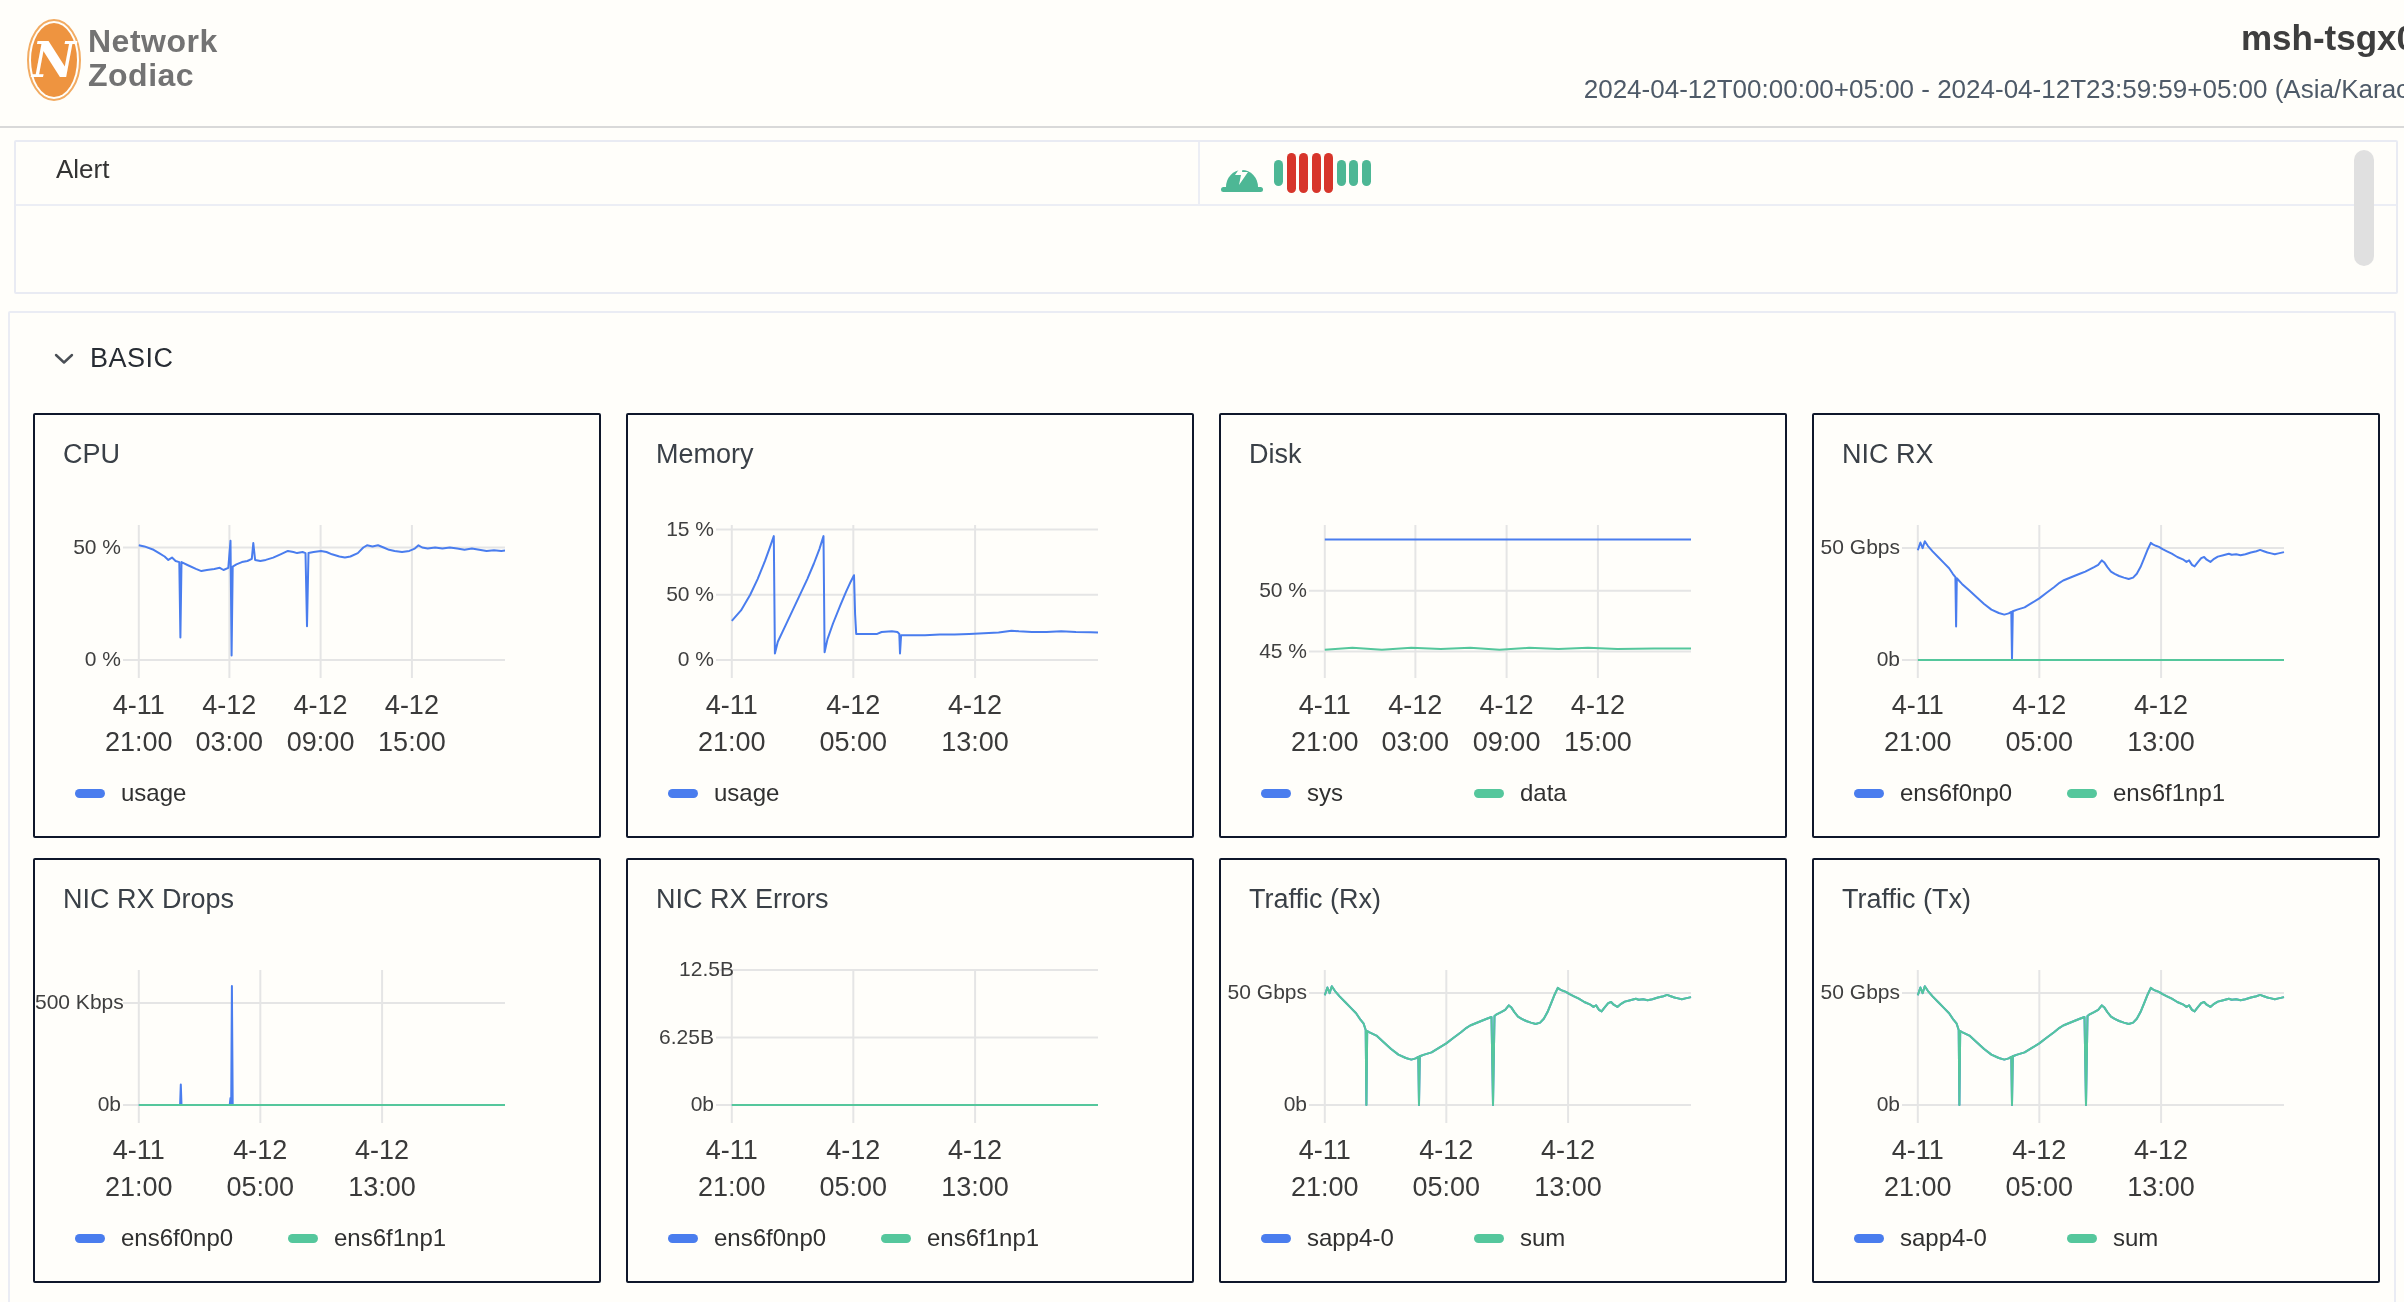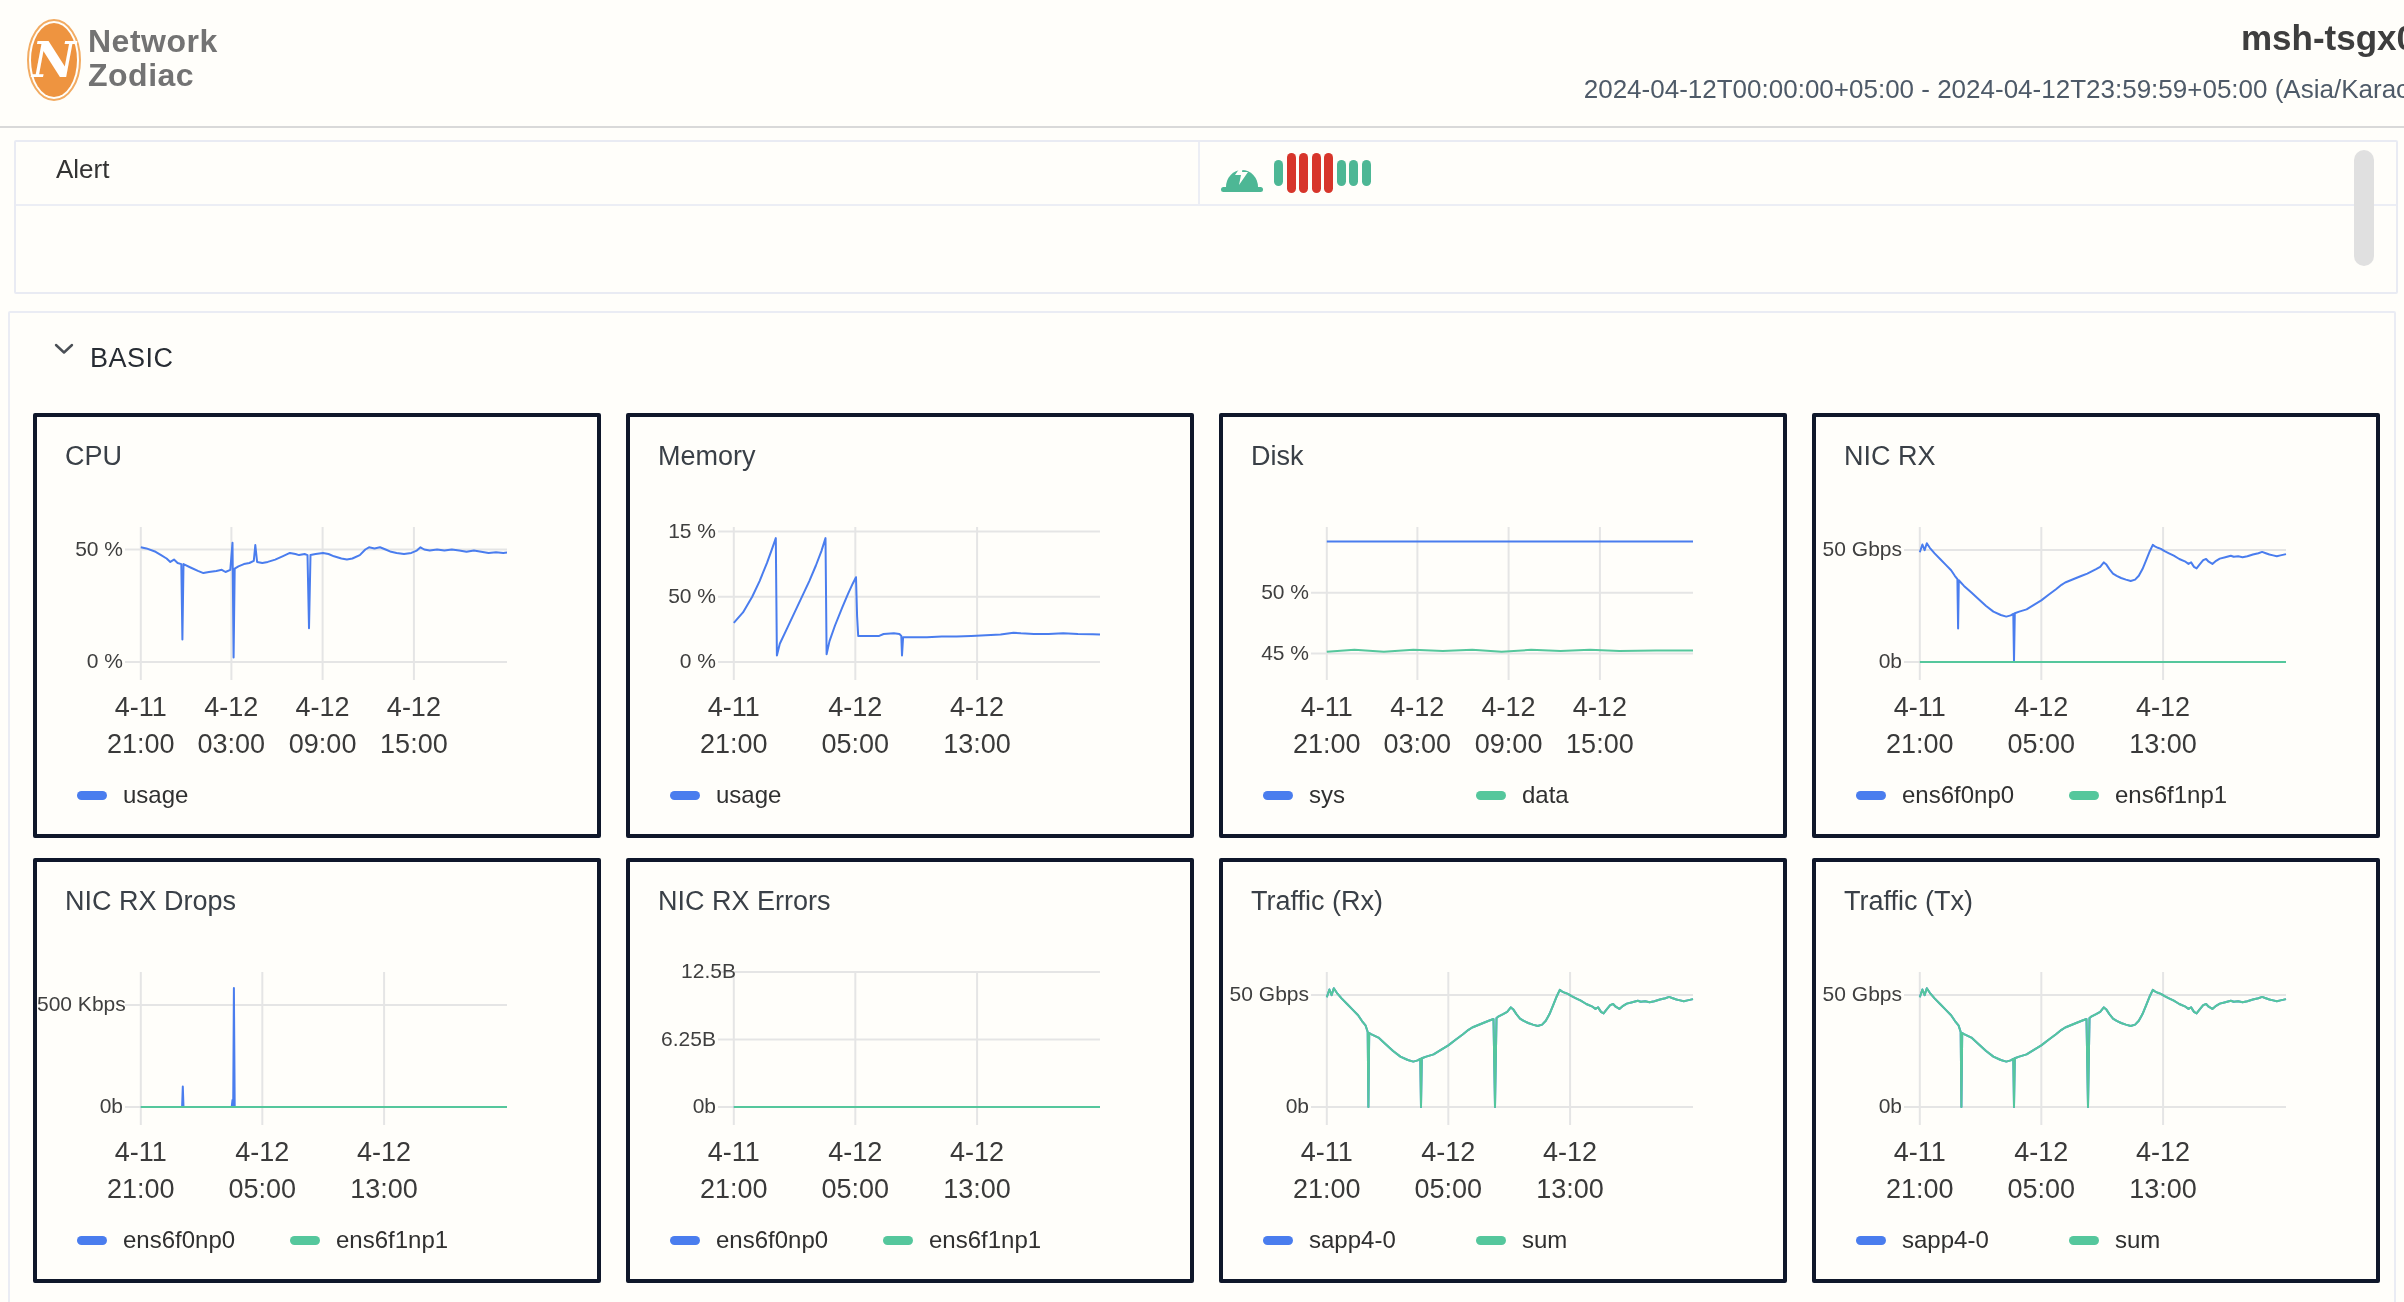--- a/index.html
+++ b/index.html
@@ -18,25 +18,25 @@
   .sdivider{position:absolute;left:1182px;top:0;width:2px;height:100%;background:#eceef5;}
   .svalue{position:absolute;left:1204px;top:0;height:62px;display:flex;align-items:center;}
   .alert-bars{display:flex;align-items:center;height:44px;margin-left:10px;}
   .abar{width:9px;border-radius:4.5px;margin-right:3.5px;}
   .abar.green{height:26px;background:#4db795;}
   .abar.red{height:40px;background:#d7352b;}
   .endpoint-count{font-size:27px;color:#333;margin-left:14px;}
   .scroll-thumb{position:absolute;right:22px;top:8px;width:20px;height:116px;border-radius:10px;background:#e0e0e0;}
   
   .basic{position:absolute;left:8px;top:311px;width:2384px;height:1060px;border:2px solid #eaecf4;border-radius:2px;background:#fffefa;}
-  .basic-header{position:absolute;left:44px;top:30px;display:flex;align-items:flex-start;}
+  .basic-header{position:absolute;left:44px;top:30px;display:flex;align-items:center;}
   .basic-title{margin-left:16px;font-size:27px;color:#272c33;letter-spacing:0.5px;}
   .cards{position:absolute;left:23px;top:100px;display:grid;grid-template-columns:repeat(4,568px);column-gap:25px;row-gap:20px;}
   
-  .card{position:relative;width:568px;height:425px;border:4px solid #0f172a;border-radius:2px;background:#fffefa;box-sizing:border-box;}
+  .card{position:relative;width:568px;height:425px;border:2px solid #0f172a;border-radius:2px;background:#fffefa;box-sizing:border-box;}
   .card-title{position:absolute;left:28px;top:24px;font-size:27px;color:#3a4047;}
   .plot{position:absolute;left:102px;top:110px;width:368px;height:135px;}
   .plot svg{overflow:visible;display:block;}
   .ylab{position:absolute;left:0;width:86px;text-align:right;font-size:21px;color:#3f3f3f;white-space:nowrap;}
   .xlab{position:absolute;width:150px;text-align:center;font-size:27px;color:#3a3a3a;line-height:37px;top:272px;}
   .legend{position:absolute;left:40px;top:364px;display:flex;}
   .legend-item{display:flex;align-items:center;width:213px;}
   .swatch{width:30px;height:9px;border-radius:4.5px;margin-right:16px;flex:none;}
   .legend-label{font-size:24px;color:#303030;white-space:nowrap;}
 </style>

